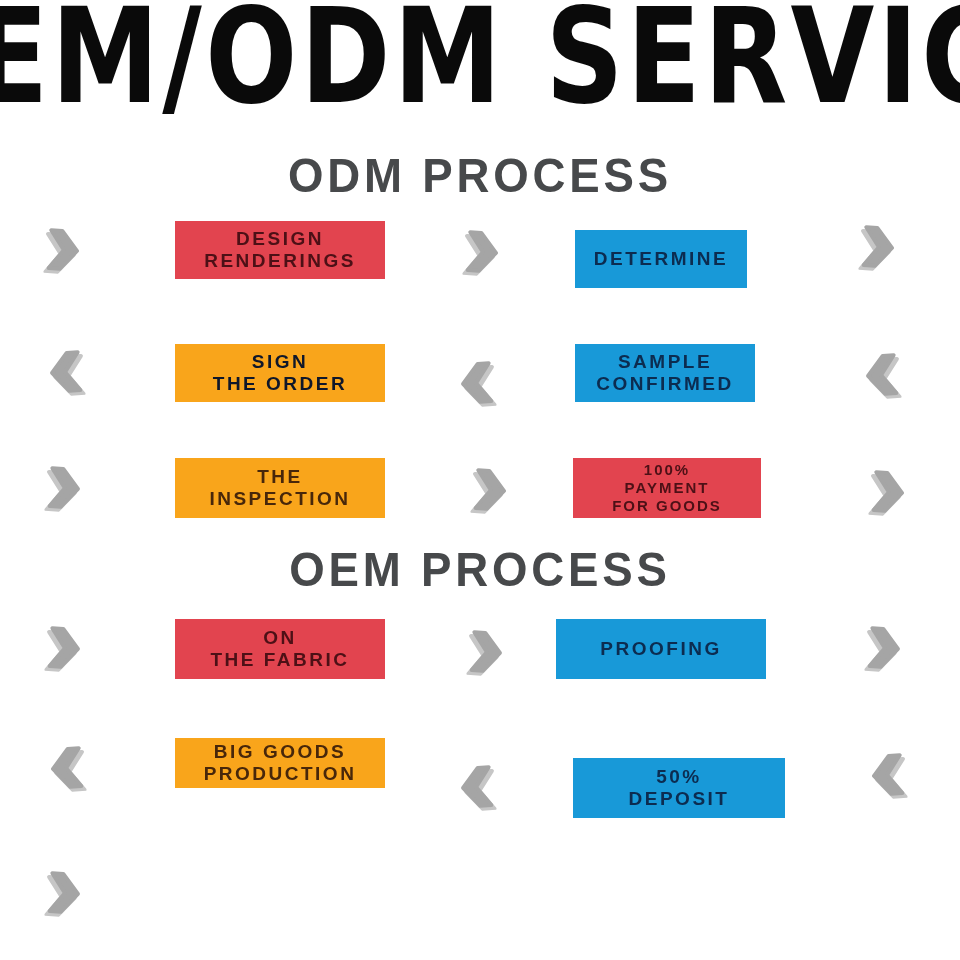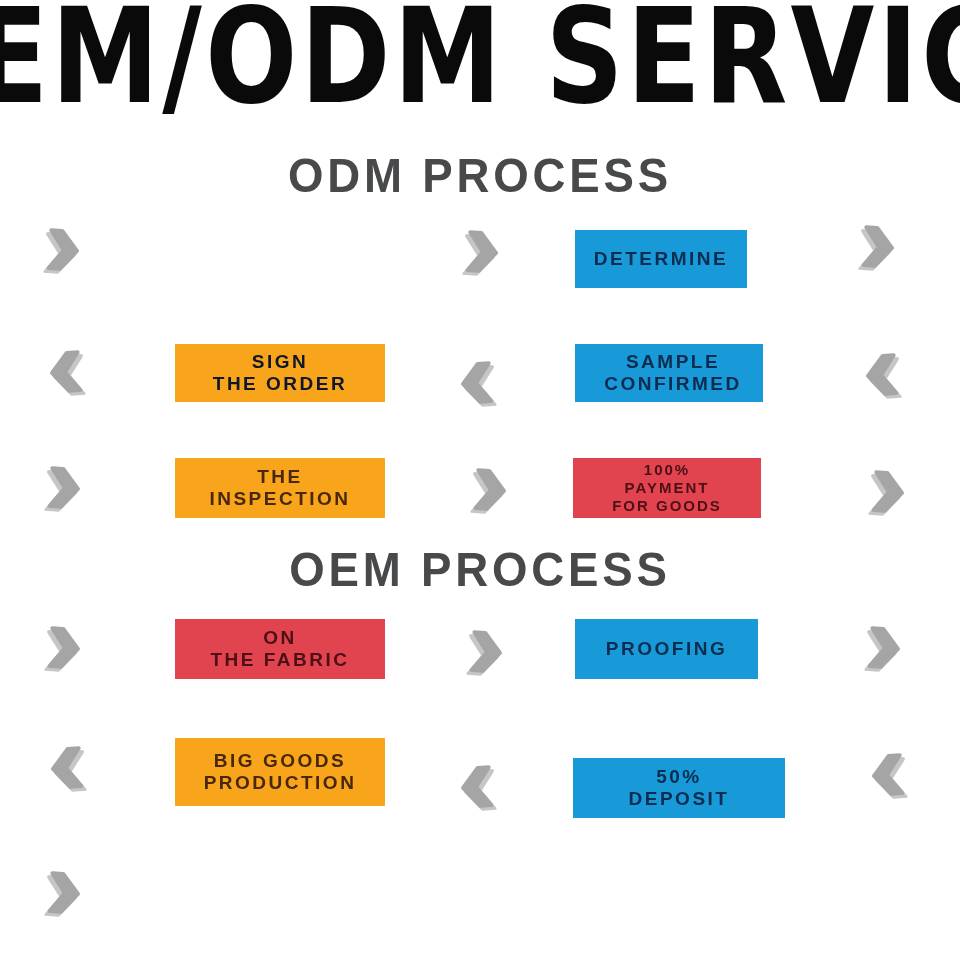--- a/index.html
+++ b/index.html
@@ -41,38 +41,40 @@
 </head>
 <body>
 
 <div class="canvas">
 
   <div class="page-title" style="color: rgb(10, 10, 10);">OEM/ODM SERVICE</div>
 
   <div class="section-heading heading-odm" style="color: rgb(71, 73, 75);">ODM PROCESS</div>
   <div class="section-heading heading-oem" style="color: rgb(71, 73, 75);">OEM PROCESS</div>
 
+  <div class="box" style="left: 175px; top: 221px; width: 210px; height: 58px; background: rgb(226, 68, 79); color: rgb(77, 16, 22);">DESIGN
+RENDERINGS</div>
   <div class="box" style="left: 575px; top: 230px; width: 172px; height: 58px; background: rgb(24, 153, 216); color: rgb(12, 44, 80); text-align: right;">DETERMINE</div>
 
   <div class="box" style="left: 175px; top: 344px; width: 210px; height: 58px; background: rgb(249, 165, 27); color: #0f172a;">SIGN
 THE ORDER</div>
-  <div class="box" style="left: 575px; top: 344px; width: 180px; height: 58px; background: rgb(24, 153, 216); color: rgb(12, 44, 80); padding-left: 8px;">SAMPLE
+  <div class="box" style="left: 575px; top: 344px; width: 180px; height: 58px; background: rgb(24, 153, 216); color: rgb(12, 44, 80);">SAMPLE
 CONFIRMED</div>
 
   <div class="box" style="left: 175px; top: 458px; width: 210px; height: 60px; background: rgb(249, 165, 27); color: rgb(72, 39, 10);">THE
 INSPECTION</div>
   <div class="box small" style="left: 573px; top: 458px; width: 188px; height: 60px; background: rgb(226, 68, 79); color: rgb(77, 16, 22);">100%
 PAYMENT
 FOR GOODS</div>
 
   <div class="box" style="left: 175px; top: 619px; width: 210px; height: 60px; background: rgb(226, 68, 79); color: rgb(77, 16, 22);">ON
 THE FABRIC</div>
-  <div class="box" style="left: 575px; top: 619px; width: 183px; height: 60px; background: rgb(24, 153, 216); color: rgb(12, 44, 80);">PROOFING</div>
-
-  <div class="box" style="left: 175px; top: 738px; width: 210px; height: 68px; background: rgb(249, 165, 27); color: rgb(72, 39, 10);">BIG GOODS
+  <div class="box" style="left: 556px; top: 619px; width: 210px; height: 60px; background: rgb(24, 153, 216); color: rgb(12, 44, 80);">PROOFING</div>
+
+  <div class="box" style="left: 175px; top: 738px; width: 210px; height: 50px; background: rgb(249, 165, 27); color: rgb(72, 39, 10);">BIG GOODS
 PRODUCTION</div>
   <div class="box" style="left: 573px; top: 739px; width: 212px; height: 60px; background: rgb(24, 153, 216); color: rgb(12, 44, 80); margin-top: 19px;">50%
 DEPOSIT</div>
 
 
   <div class="arrow right" style="left:42px;top:226px;">
       <svg viewBox="0 0 40 48">
         <g class="ch">
           <path d="M7 5 L18 5 L34 24 L18 43 L7 43 L21 24 Z" transform="translate(-3,4)" fill="#c6c6c6" stroke="#c6c6c6" stroke-width="4" stroke-linejoin="round"></path>
           <path d="M7 5 L18 5 L34 24 L18 43 L7 43 L21 24 Z" fill="#a5a5a5" stroke="#a5a5a5" stroke-width="4" stroke-linejoin="round"></path>

